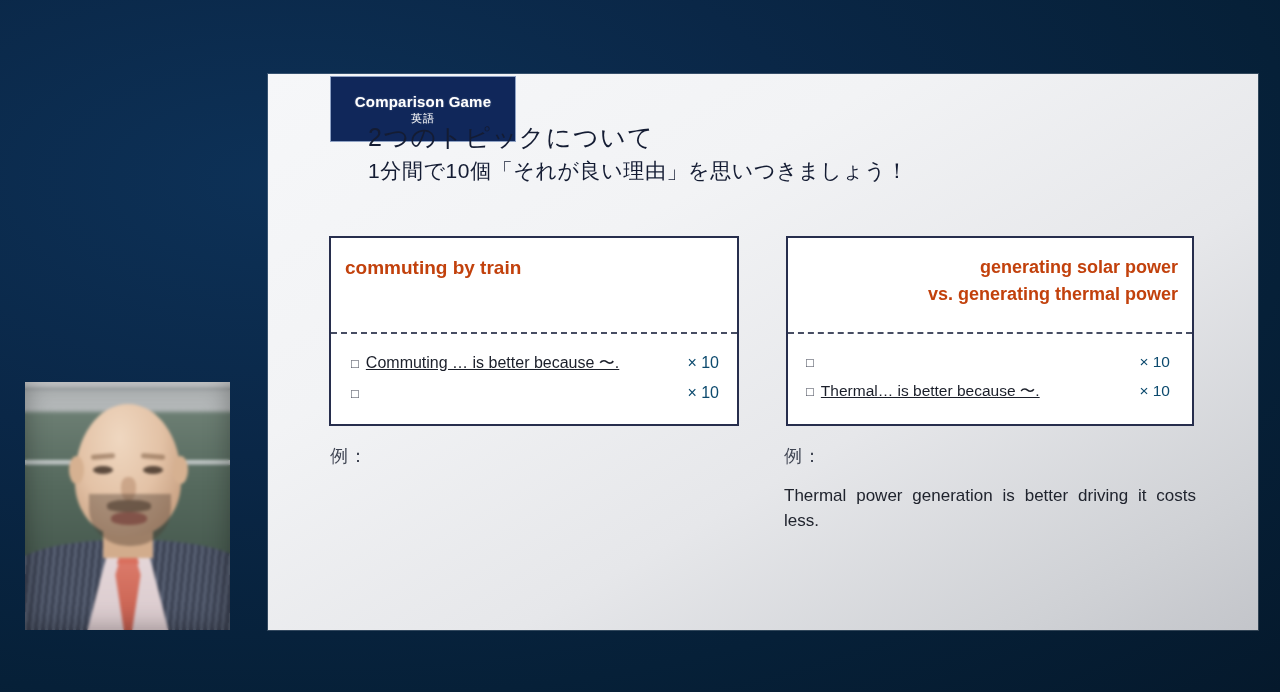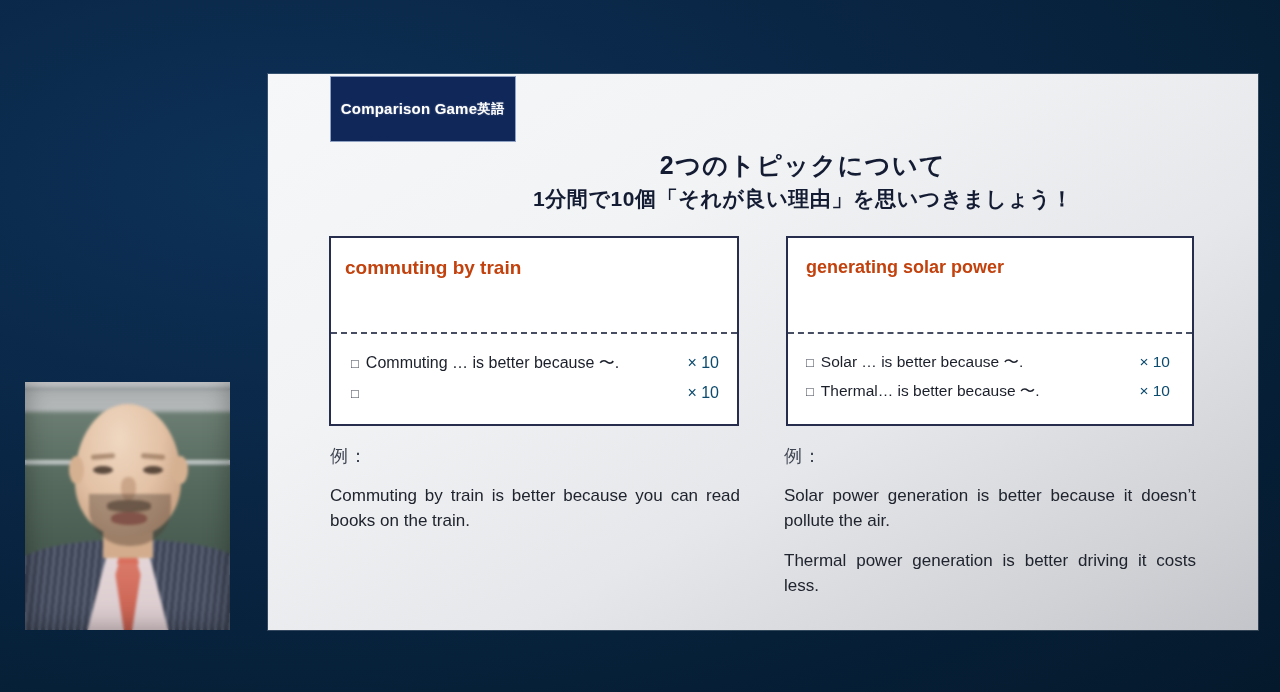--- a/index.html
+++ b/index.html
@@ -36,65 +36,64 @@
   
   #badge {
     position: absolute;
     left: 62px;
     top: 2px;
     width: 184px;
     height: 64px;
     background: #10275a;
     border: 1px solid #8fa2c4;
     display: flex;
-    flex-direction: row;
+    flex-direction: column;
     align-items: center;
     justify-content: center;
     color: #ffffff;
     line-height: 1.25;
   }
   #badge .l1 {
     font-size: 15px;
     font-weight: bold;
     letter-spacing: 0.2px;
     text-shadow: 0 0 2px rgba(255,255,255,0.35);
   }
   #badge .l2 {
-    font-size: 13px;
-    font-weight: bold;
+    font-size: 11px;
+    font-weight: normal;
     letter-spacing: 1px;
     text-shadow: 0 0 2px rgba(255,255,255,0.35);
     text-align: center;
   }
 
   
   #heading {
     position: absolute;
     left: 100px;
-    top: 74px;
+    top: 46px;
     width: 870px;
-    text-align: center;
     color: #141c33;
-    font-weight: bold;
+    font-weight: normal;
     line-height: 1.42;
   }
   #heading .h1 { font-size: 25px; letter-spacing: 1.5px; }
   #heading .h2 { font-size: 21px; letter-spacing: 0.6px; }
 
   
   .cmp-box {
     position: absolute;
     top: 162px;
     height: 190px;
     background: #ffffff;
     border: 2px solid #272e4d;
     box-sizing: border-box;
   }
   #box-left  { left: 61px;  width: 410px; }
-  #box-right { left: 518px; width: 408px; }
+  #box-right { left: 518px; width: 408px; text-align: right; }
 
   .cmp-topic {
     padding: 16px 14px 0 14px;
     color: #c2410c;
     font-weight: bold;
     font-size: 19px;
     line-height: 1.5;
   }
   .cmp-topic .t-b { display: block; }
   .cmp-topic .t-vs { display: block; padding-left: 64px; }
@@ -120,21 +119,21 @@
     align-items: baseline;
     font-size: 16px;
     color: #1b1f2a;
     line-height: 1.85;
   }
   .cmp-row .cb {
     font-size: 13px;
     color: #3a3f4e;
     margin-right: 7px;
   }
-  .cmp-row .txt { white-space: pre; }
+  .cmp-row .txt { white-space: pre; text-decoration: underline; }
   .cmp-row .mult {
     margin-left: auto;
     color: #0c4a6e;
     font-size: 16px;
     white-space: pre;
     padding-right: 6px;
   }
   #box-right .cmp-items { padding-left: 18px; padding-right: 16px; }
   #box-right .cmp-row { font-size: 15.5px; }
   #box-right .cmp-row .mult { font-size: 15.5px; }
@@ -333,44 +332,42 @@
         <div class="cmp-row">
           <span class="cb">□</span>
           <span class="mult">× 10</span>
         </div>
       </div>
     </div>
 
     <div class="cmp-box" id="box-right">
       <div class="cmp-topic">
         <span class="t-b">generating solar power</span>
+        <span class="t-vs">vs.  generating thermal power</span>
       </div>
       <div class="cmp-divider"></div>
       <div class="cmp-items">
         <div class="cmp-row">
           <span class="cb">□</span>
-          <span class="txt">Solar … is better because 〜.</span>
           <span class="mult">× 10</span>
         </div>
         <div class="cmp-row">
           <span class="cb">□</span>
           <span class="txt">Thermal… is better because 〜.</span>
           <span class="mult">× 10</span>
         </div>
       </div>
     </div>
 
     <div class="ex-col" id="ex-left">
       <div class="ex-label">例：</div>
-      <div class="ex-para">Commuting by train is better because you can read books on the train.</div>
     </div>
 
     <div class="ex-col" id="ex-right">
       <div class="ex-label">例：</div>
-      <div class="ex-para">Solar power generation is better because it doesn’t pollute the air.</div>
       <div class="ex-para">Thermal power generation is better driving it costs less.</div>
     </div>
 
   </div>
 
   <div id="cam">
     <div class="board"></div>
     <div class="rail"></div>
     <div class="rail2"></div>
     <div class="suit"></div>

